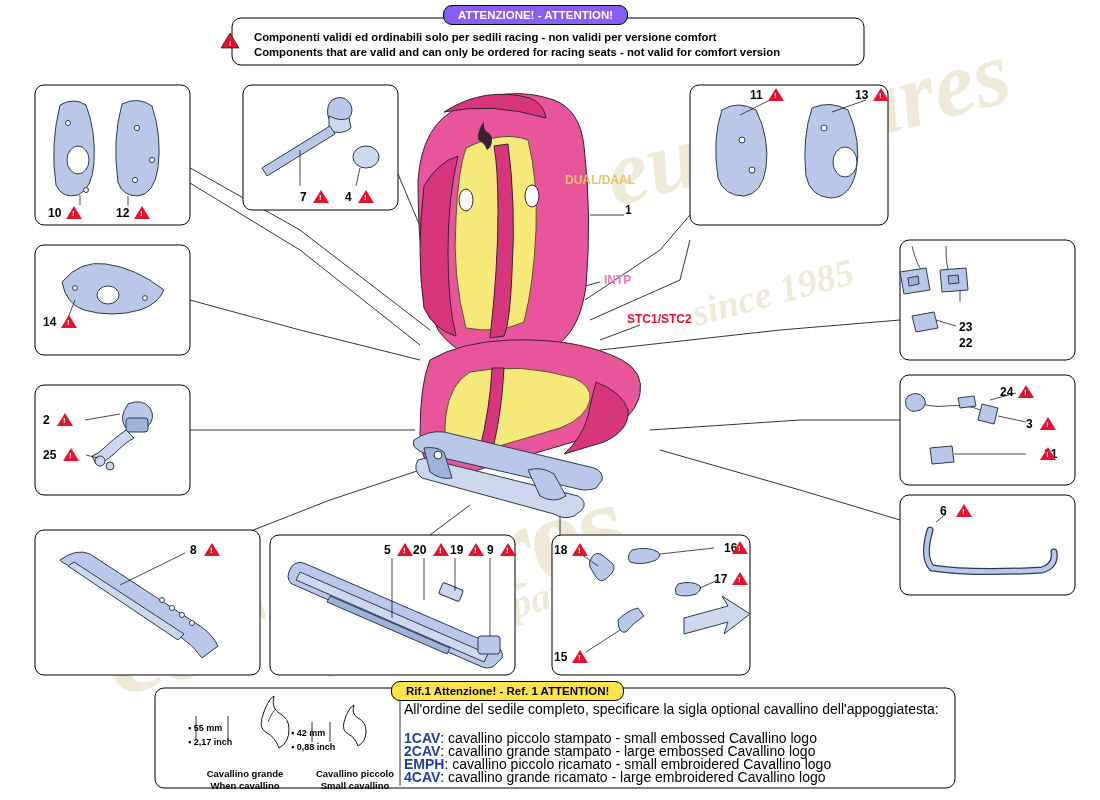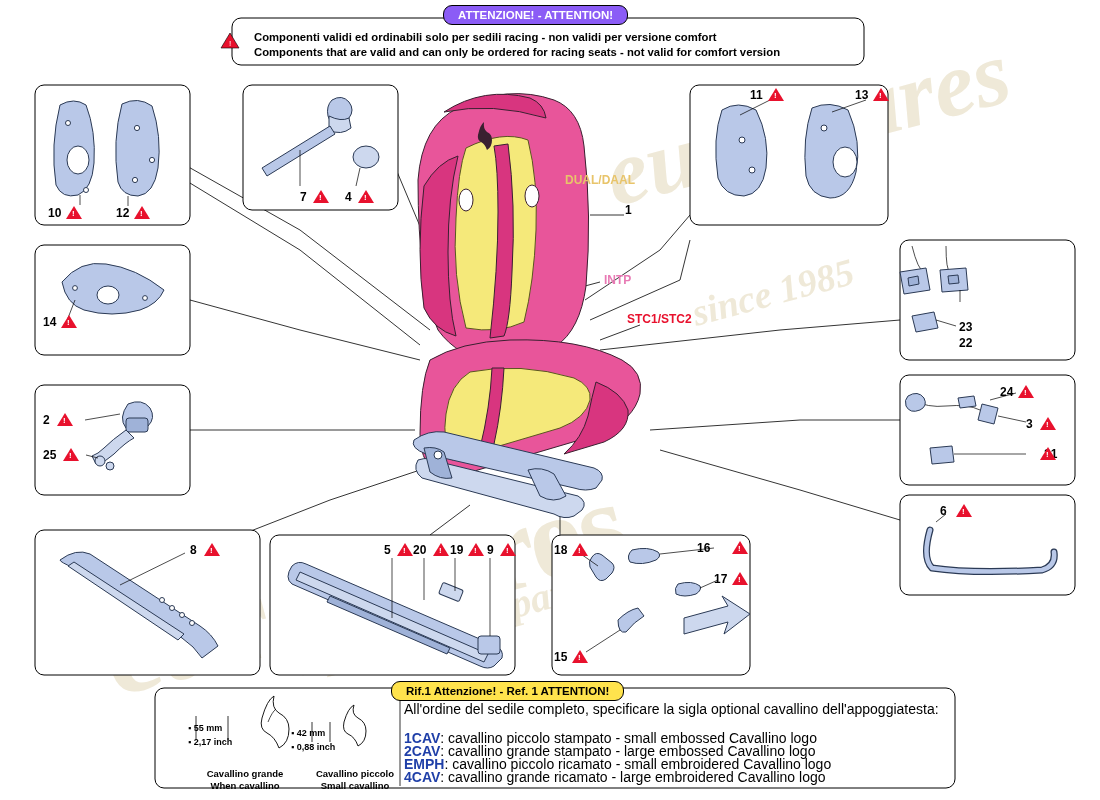--- a/index.html
+++ b/index.html
@@ -377,21 +377,21 @@
   <div class="tri" style="left:397px;top:543px;"></div>
   <div class="num" style="left:413px;top:543px;">20</div>
   <div class="tri" style="left:433px;top:543px;"></div>
   <div class="num" style="left:450px;top:543px;">19</div>
   <div class="tri" style="left:468px;top:543px;"></div>
   <div class="num" style="left:487px;top:543px;">9</div>
   <div class="tri" style="left:500px;top:543px;"></div>
 
   <div class="num" style="left:554px;top:543px;">18</div>
   <div class="tri" style="left:572px;top:543px;"></div>
-  <div class="num" style="left:697px;top:541px;">16</div>
+  <div class="num" style="left:724px;top:541px;">16</div>
   <div class="tri" style="left:732px;top:541px;"></div>
   <div class="num" style="left:714px;top:572px;text-align:right;">17</div>
   <div class="tri" style="left:732px;top:572px;"></div>
   <div class="num" style="left:554px;top:650px;">15</div>
   <div class="tri" style="left:572px;top:650px;"></div>
 
   <div class="num" style="left:750px;top:88px;">11</div>
   <div class="tri" style="left:768px;top:88px;"></div>
   <div class="num" style="left:855px;top:88px;">13</div>
   <div class="tri" style="left:873px;top:88px;"></div>

